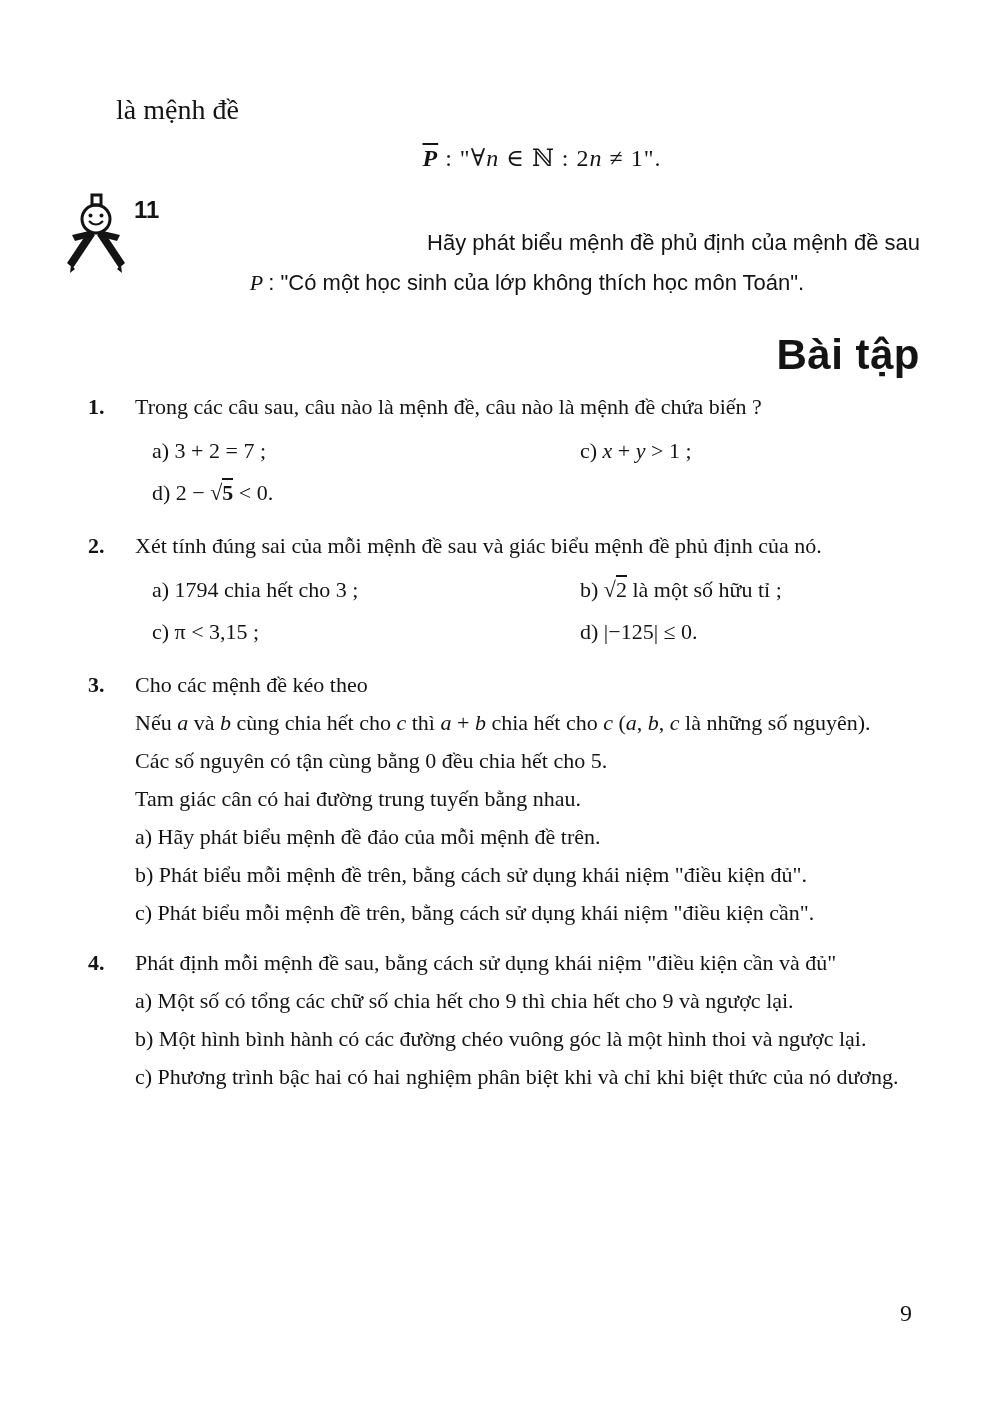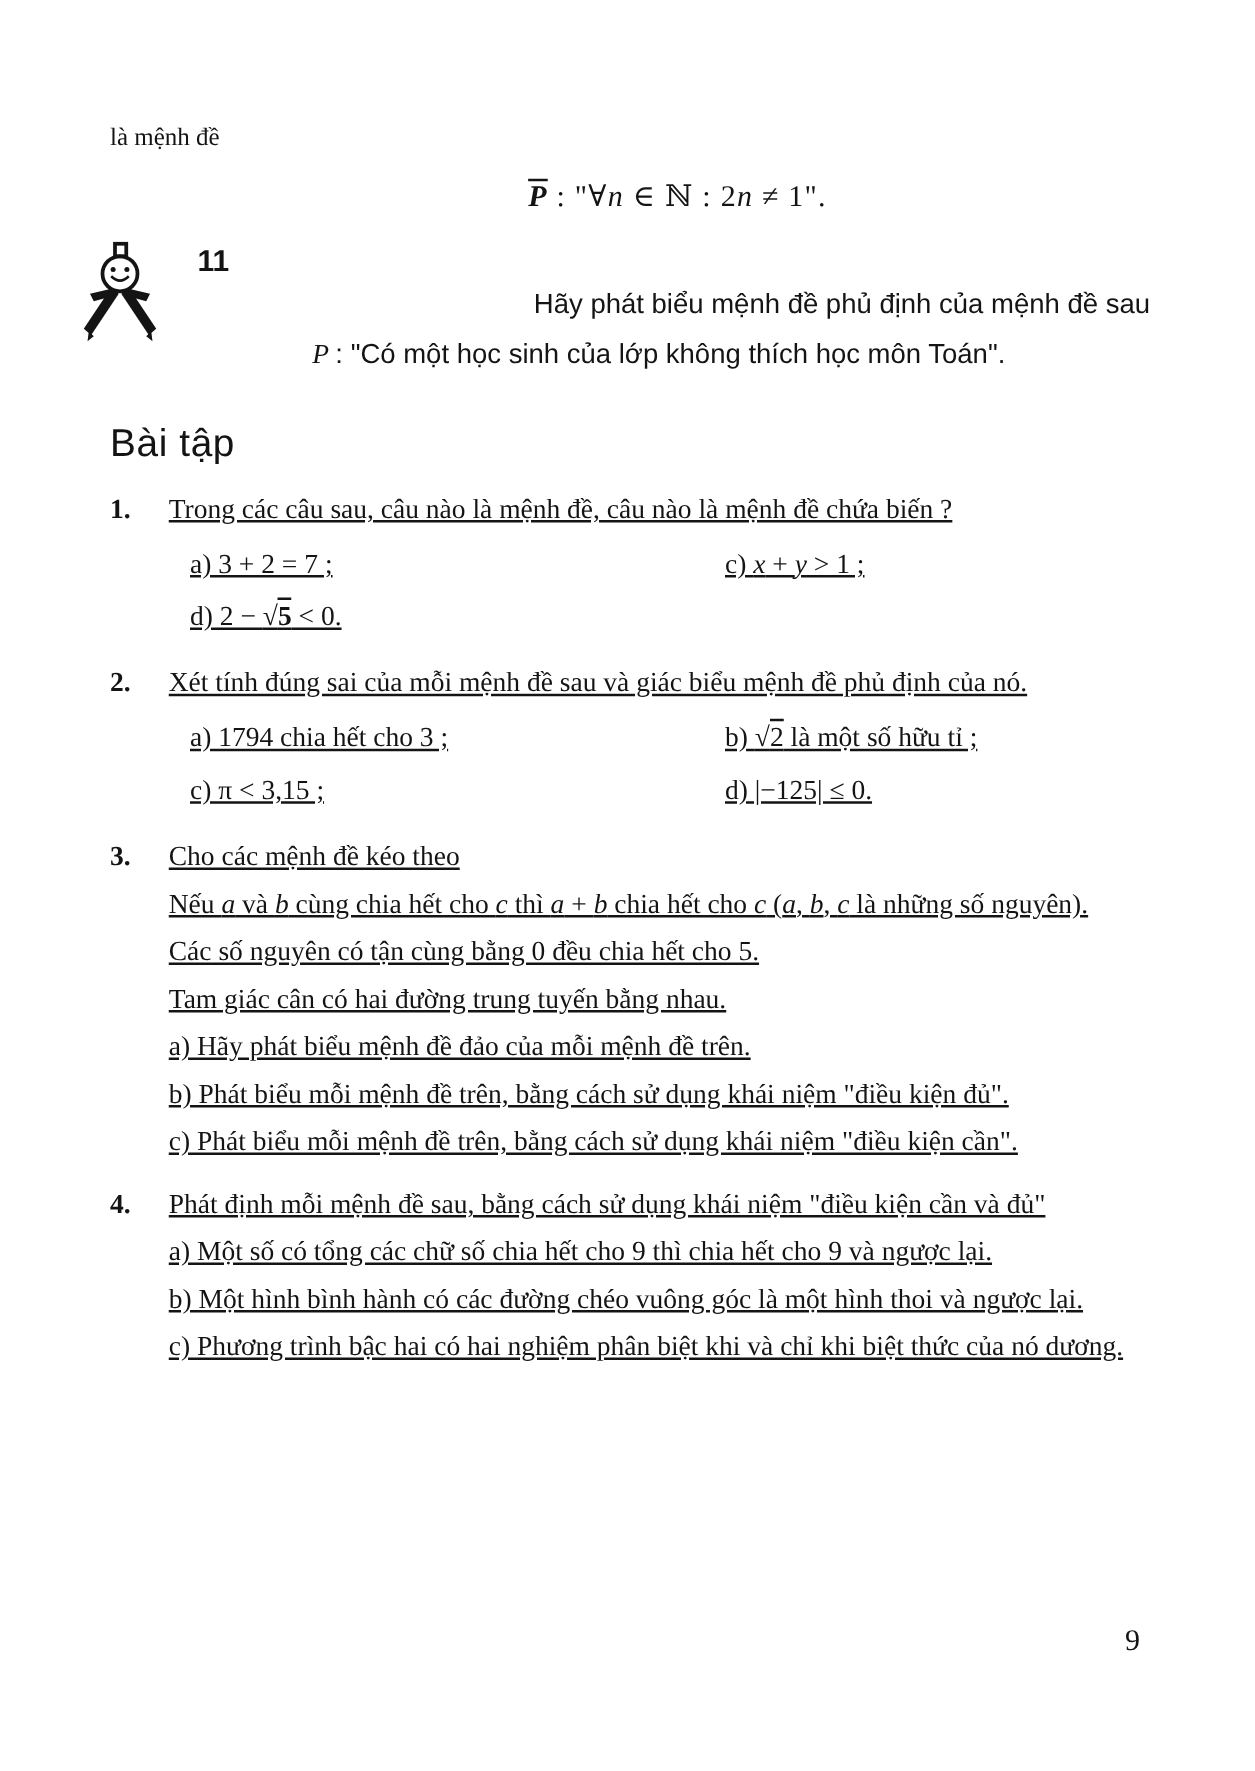--- a/index.html
+++ b/index.html
@@ -8,21 +8,21 @@
     width:1004px; height:1417px;
     background:#ffffff;
     color:#141414;
     font-family:"Liberation Serif", "DejaVu Serif", serif;
     overflow:hidden;
   }
   .content { position:absolute; left:88px; top:95px; width:832px; }
 
   p { margin:0; }
 
-  .intro { font-size:20px; line-height:30px; }
+  .intro { font-size:28px; line-height:30px;margin-left:28px; }
 
   .formula {
     margin-top:16px;
     padding-left:76px;
     text-align:center;
     font-size:24px; line-height:34px;
     letter-spacing:1px;
   }
 
   .i  { font-style:italic; font-family:"Liberation Serif","DejaVu Serif",serif; }
@@ -31,36 +31,36 @@
   .rad { border-top:2px solid #141414; }
   .pi { font-style:italic; font-family:"Liberation Serif","DejaVu Serif",serif; }
 
   .activity {
     position:relative;
     margin-top:22px;
     padding-left:46px;
     font-family:"Liberation Sans","DejaVu Sans",sans-serif;
   }
   .activity .icon { position:absolute; left:-30px; top:-4px; width:76px; height:80px; }
-  .activity-number { font-weight:bold; font-size:24px; line-height:26px;margin-left:24px; }
+  .activity-number { font-weight:bold; font-size:24px; line-height:26px; }
   .activity-prompt { font-size:22px; line-height:32px; margin-top:4px;text-align:right; }
   .activity-statement { font-size:22px; line-height:32px; margin-top:8px; text-align:center; }
 
   .section-title {
     margin:36px 0 0;
-    text-align:left;
+    text-align:right;
     font-family:"Liberation Sans","DejaVu Sans",sans-serif;
-    font-weight:normal;
-    font-size:31px; line-height:40px;
+    font-weight:bold;
+    font-size:42px; line-height:40px;
     letter-spacing:0.5px;
   }
 
   .ex { display:flex; align-items:flex-start; margin-top:14px; font-size:22px; }
   .ex-num { width:47px; flex:0 0 47px; font-weight:bold; line-height:36px; }
-  .ex-body { flex:1; line-height:36px;text-decoration:underline; }
+  .ex-body { flex:1; line-height:36px; }
   .ex-text { text-align:justify; }
   .opts { display:grid; grid-template-columns:428px auto; margin-top:5px; }
   .opt { line-height:42px;margin-left:17px; }
   .para { text-align:justify; margin-top:2px; }
 
   .page-number {
     position:absolute; right:92px; bottom:90px;
     font-size:24px; line-height:28px;
   }
 </style>

